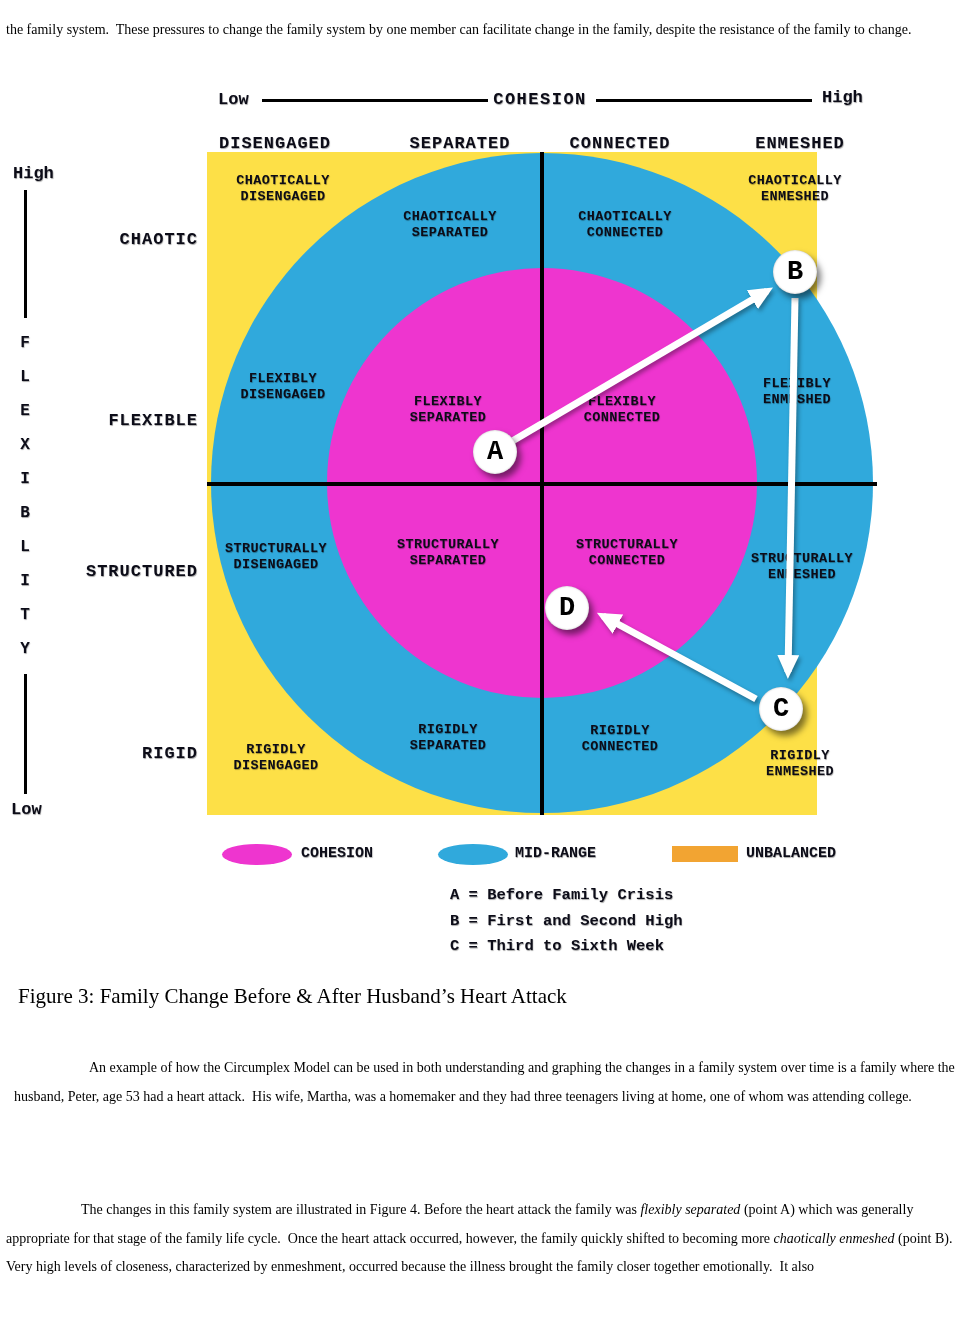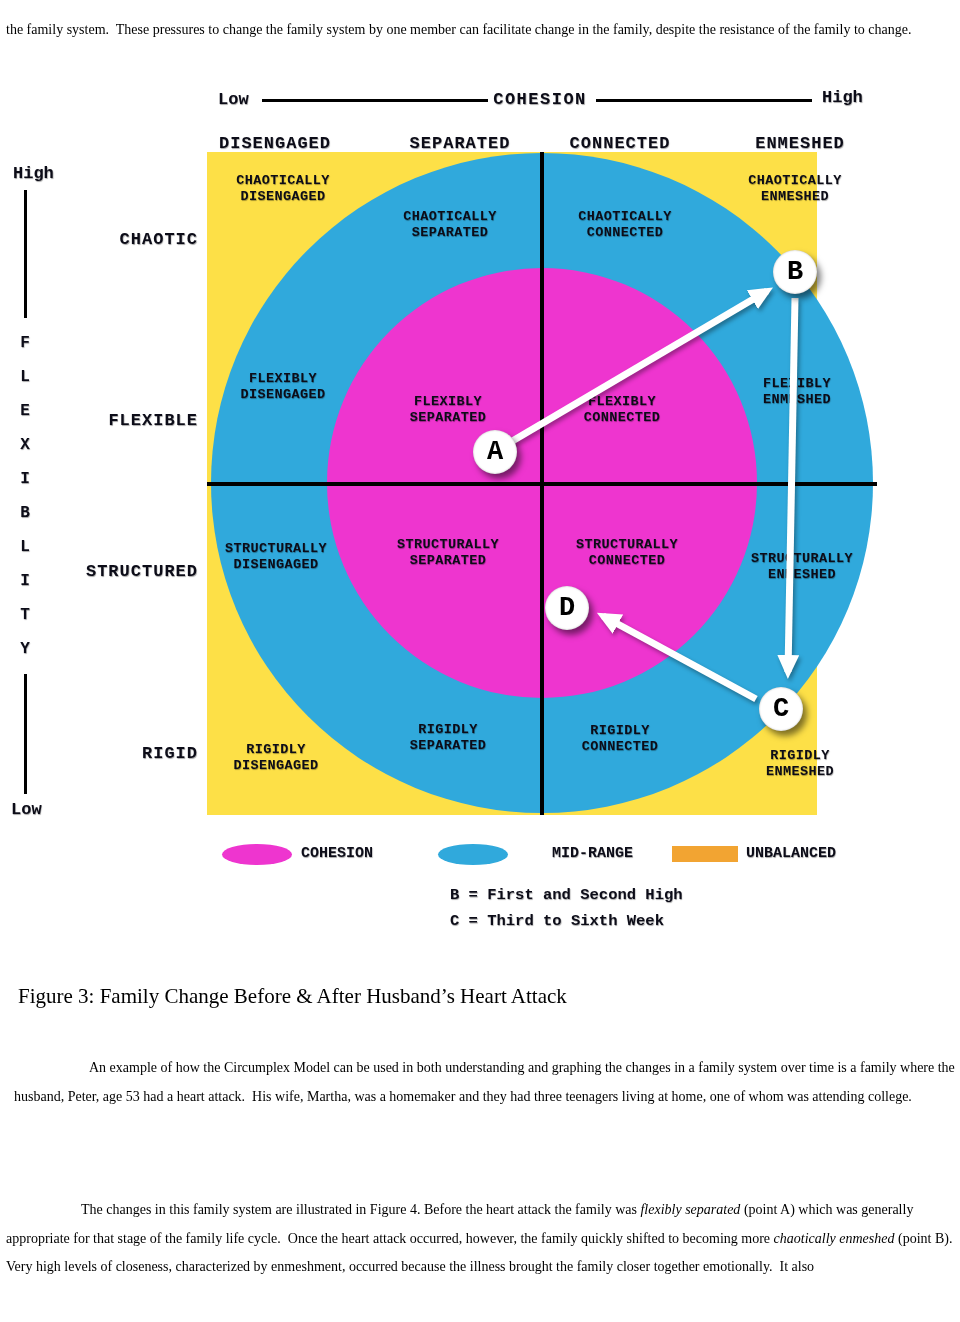--- a/index.html
+++ b/index.html
@@ -64,21 +64,21 @@
       font-weight:bold;font-size:27px;color:#000;
       box-shadow:4px 5px 6px rgba(0,0,0,.5), inset 0 0 2px rgba(0,0,0,.3);}
   .pA{left:288px;top:300px;} .pB{left:588px;top:120px;} .pC{left:574px;top:557px;} .pD{left:360px;top:456px;}
 
   
   .sw{position:absolute;}
   .sw-bal{left:222px;top:766px;width:70px;height:21px;border-radius:50%;background:#EE35CF;}
   .sw-mid{left:438px;top:766px;width:70px;height:21px;border-radius:50%;background:#30A9DC;}
   .sw-unb{left:672px;top:768px;width:66px;height:16px;background:#F2A432;}
   .lg-label{position:absolute;top:767px;font-size:15px;}
-  .lg0{left:301px;} .lg1{left:552px;} .lg2{left:746px;}
+  .lg0{left:301px;} .lg1{left:515px;} .lg2{left:746px;}
 
   .keyblock{position:absolute;left:450px;top:805px;font-size:15.5px;line-height:25.5px;}
 
   .caption{position:absolute;left:18px;top:984px;font-size:21px;}
   .p-intro{top:2px;}
   .p1{top:1040px;margin-left:8px;}
   .p2{top:1182px;}
 </style>
 </head>
 <body>
@@ -175,20 +175,21 @@
   </div>
 
   <div class="sw sw-bal"></div>
   <span class="dlabel lg-label lg0">COHESION</span>
   <div class="sw sw-mid"></div>
   <span class="dlabel lg-label lg1">MID-RANGE</span>
   <div class="sw sw-unb"></div>
   <span class="dlabel lg-label lg2">UNBALANCED</span>
 
   <div class="keyblock">
+    <div class="dlabel">A = Before Family Crisis</div>
     <div class="dlabel">B = First and Second High</div>
     <div class="dlabel">C = Third to Sixth Week</div>
   </div>
 </div>
 
 <div class="caption">Figure 3: Family Change Before &amp; After Husband’s Heart Attack</div>
 
 <p class="serif-para indent p1">An example of how the Circumplex Model can be used in both understanding and graphing the changes in a family system over time is a family where the husband, Peter, age 53 had a heart attack.  His wife, Martha, was a homemaker and they had three teenagers living at home, one of whom was attending college.</p>
 
 <p class="serif-para indent p2"><span>The changes in this family system are illustrated in Figure 4. Before the heart attack the family was </span><span class="ital">flexibly separated</span><span> (point A) which was generally appropriate for that stage of the family life cycle.  Once the heart attack occurred, however, the family quickly shifted to becoming more </span><span class="ital">chaotically enmeshed</span><span> (point B).  Very high levels of closeness, characterized by enmeshment, occurred because the illness brought the family closer together emotionally.  It also</span></p>

